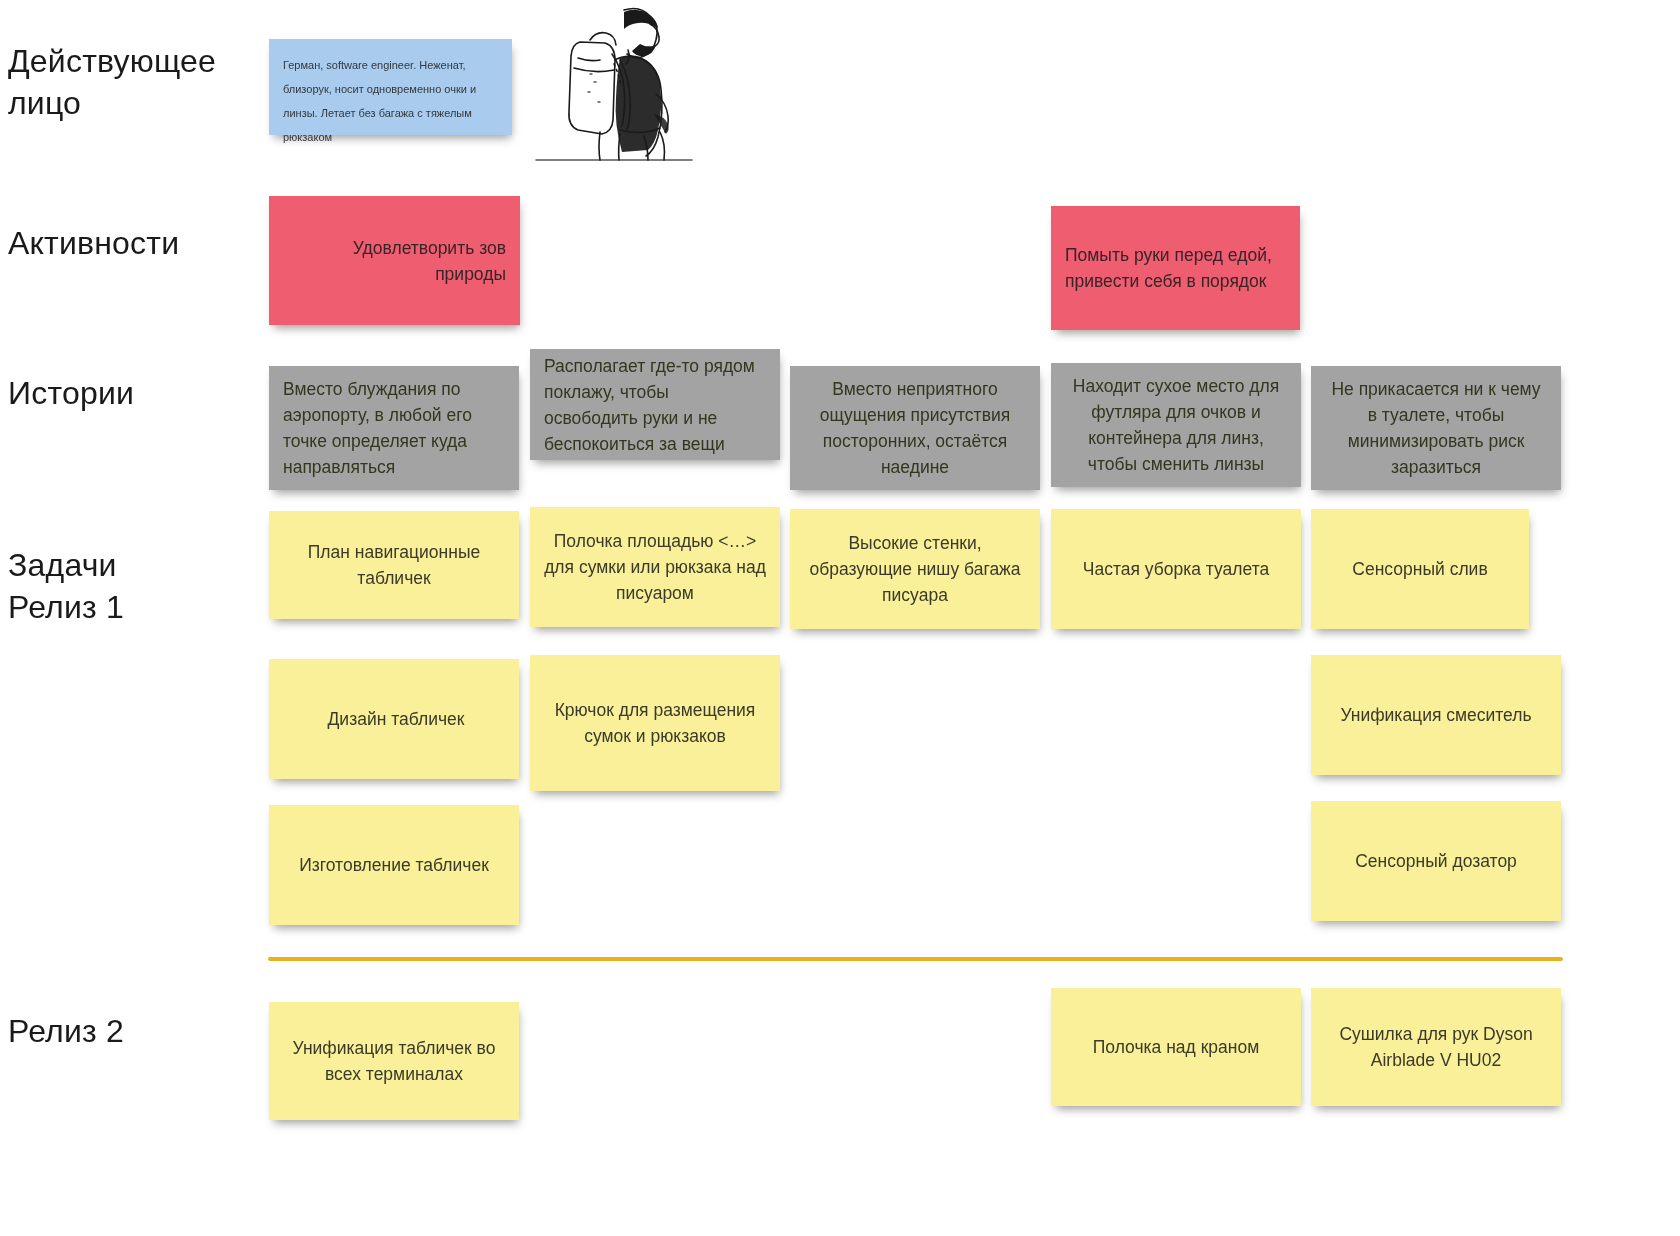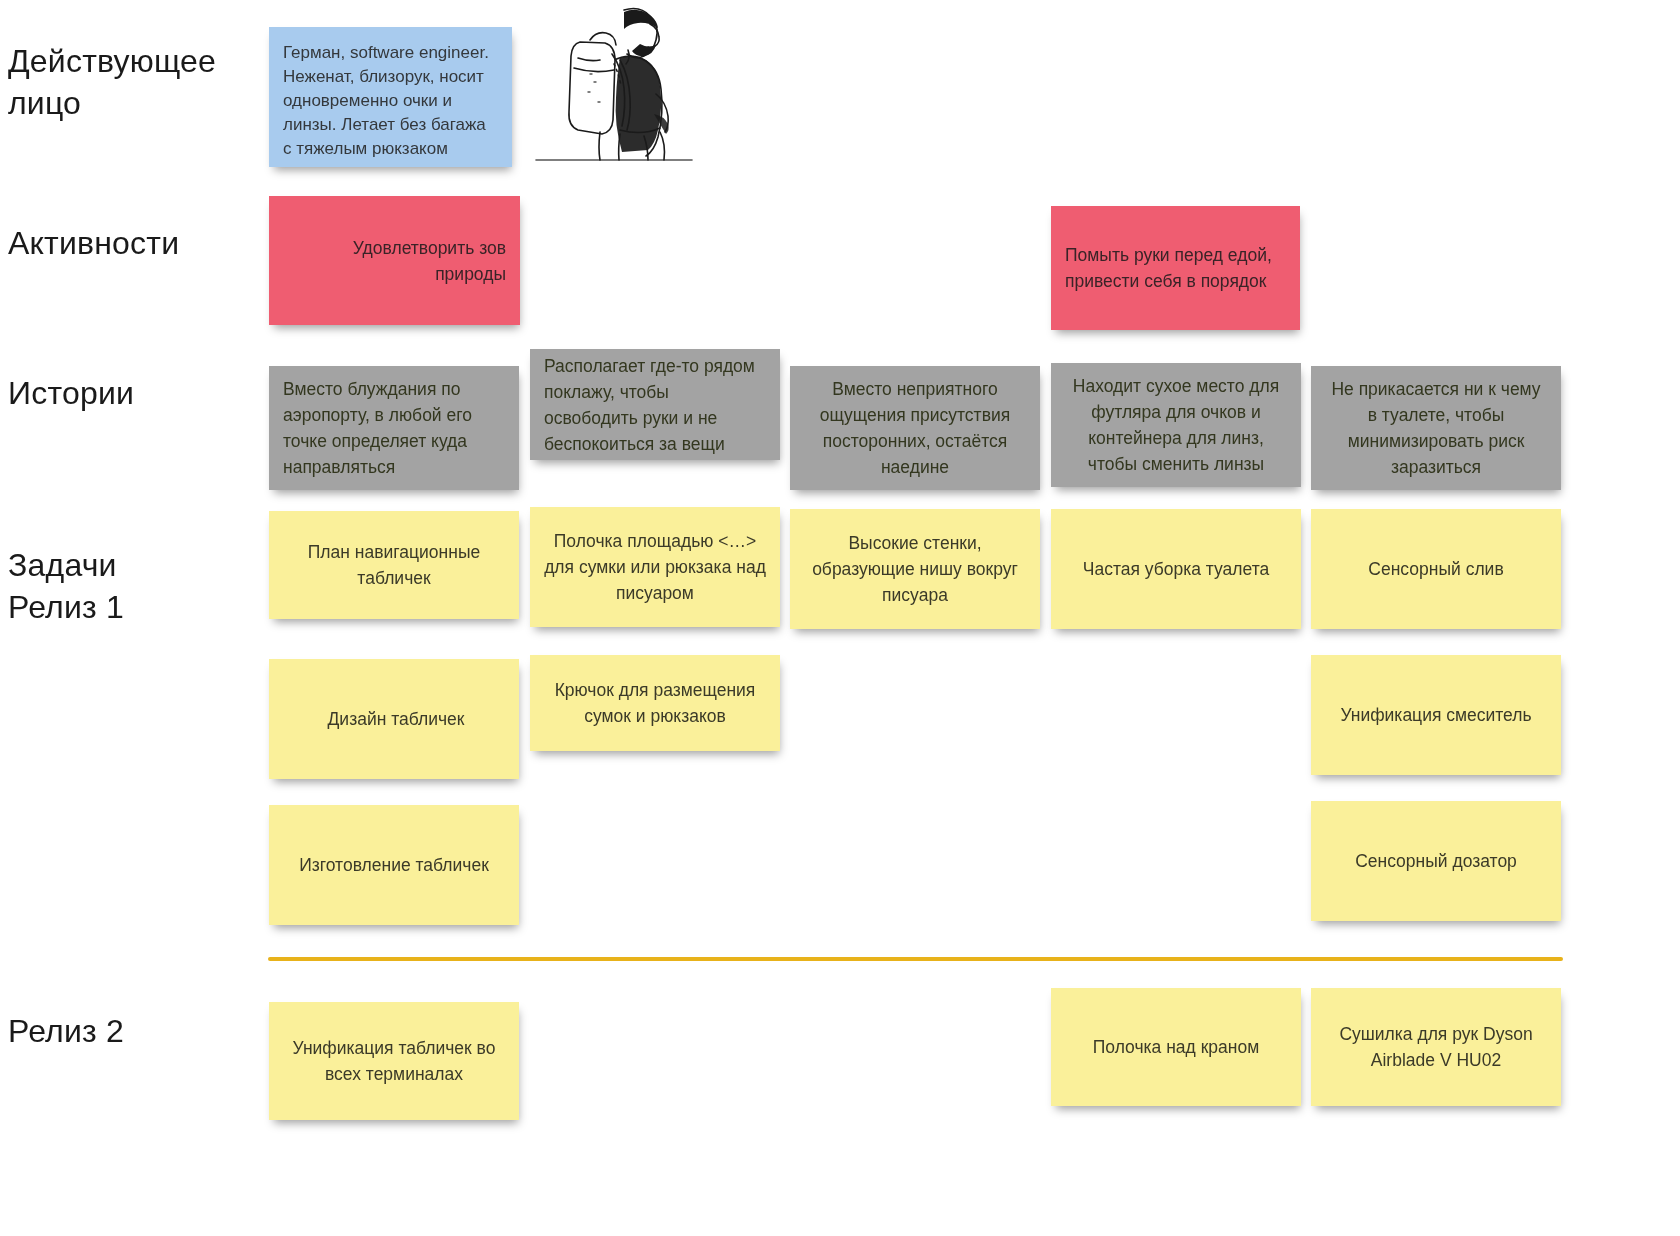--- a/index.html
+++ b/index.html
@@ -75,21 +75,21 @@
 
 <div class="row-label" style="top:222px;">Активности</div>
 
 <div class="row-label" style="top:372px;">Истории</div>
 
 <div class="row-label" style="top:544px;">Задачи
 Релиз 1</div>
 
 <div class="row-label" style="top:1010px;">Релиз 2</div>
 
-<div class="card persona left" style="left:269px; top:27px; width:243px; height:140px; padding:14px 14px 10px 14px; font-size:17px; line-height:24px;">
+<div class="card persona left" style="left:269px; top:39px; width:243px; height:96px; padding:14px 14px 10px 14px; font-size:11px; line-height:24px;">
   <span>Герман, software engineer. Неженат, близорук, носит одновременно очки и линзы. Летает без багажа с тяжелым рюкзаком</span>
 </div>
 
 <div class="persona-sketch">
   <svg viewBox="0 0 172 166" width="172" height="166" aria-hidden="true">
     <g fill="none" stroke="#1a1a1a" stroke-width="1.6" stroke-linecap="round" stroke-linejoin="round">
 
       <line x1="8" y1="158" x2="164" y2="158" stroke="#555" stroke-width="1.6"></line>
 
       <path d="M96 8 q16 -5 26 6 q10 10 6 24 q-3 12 -12 16 q-9 4 -17 -2"></path>
@@ -163,36 +163,36 @@
 
 <div class="card task ctr" style="left:269px; top:511px; width:250px; height:108px;">
   <span>План навигационные табличек</span>
 </div>
 
 <div class="card task ctr" style="left:530px; top:507px; width:250px; height:120px;">
   <span>Полочка площадью &lt;…&gt; для сумки или рюкзака над писуаром</span>
 </div>
 
 <div class="card task ctr" style="left:790px; top:509px; width:250px; height:120px;">
-  <span>Высокие стенки, образующие нишу вокруг писуара</span>
+  <span>Высокие стенки, образующие нишу багажа писуара</span>
 </div>
 
 <div class="card task ctr" style="left:1051px; top:509px; width:250px; height:120px;">
   <span>Частая уборка туалета</span>
 </div>
 
-<div class="card task ctr" style="left:1311px; top:509px; width:250px; height:120px;">
+<div class="card task ctr" style="left:1311px; top:509px; width:218px; height:120px;">
   <span>Сенсорный слив</span>
 </div>
 
 <div class="card task ctr" style="left:269px; top:659px; width:250px; height:120px;padding-left:18px;">
   <span>Дизайн табличек</span>
 </div>
 
-<div class="card task ctr" style="left:530px; top:655px; width:250px; height:96px;">
+<div class="card task ctr" style="left:530px; top:655px; width:250px; height:136px;">
   <span>Крючок для размещения сумок и рюкзаков</span>
 </div>
 
 <div class="card task ctr" style="left:1311px; top:655px; width:250px; height:120px;">
   <span>Унификация смеситель</span>
 </div>
 
 <div class="card task ctr" style="left:269px; top:805px; width:250px; height:120px;">
   <span>Изготовление табличек</span>
 </div>

